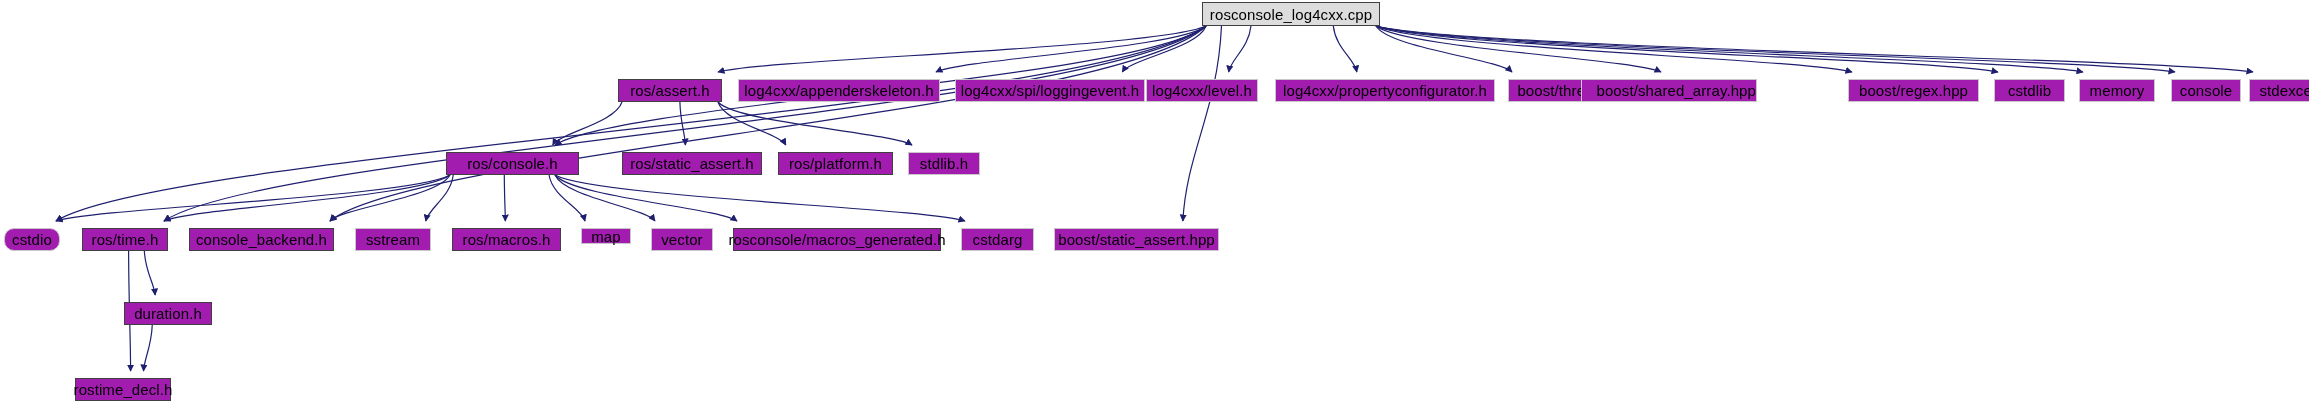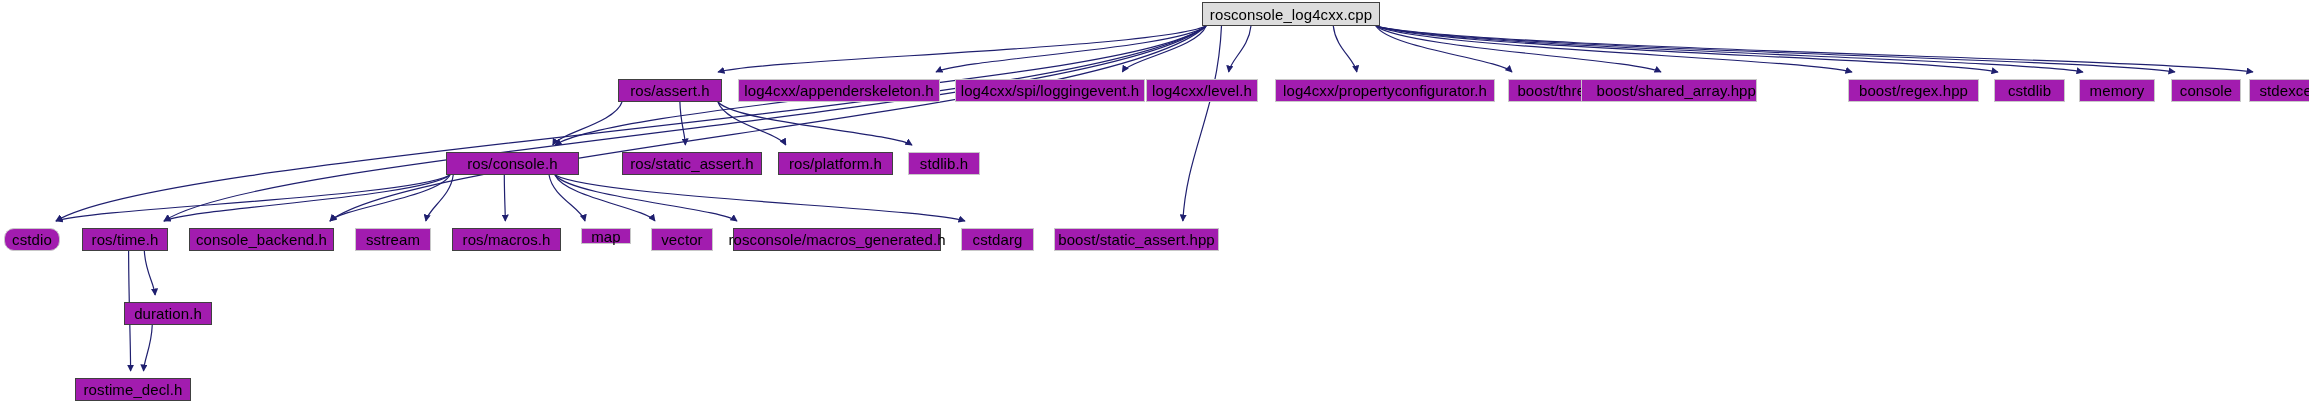--- a/index.html
+++ b/index.html
@@ -172,17 +172,17 @@
       </div>
       <div class="gnode " style="left: 961px; top: 228px; width: 73px; height: 23px;">
         <span>cstdarg</span>
       </div>
       <div class="gnode " style="left: 1054px; top: 228px; width: 165px; height: 23px;">
         <span>boost/static_assert.hpp</span>
       </div>
       <div class="gnode solid" style="left: 124px; top: 302px; width: 88px; height: 23px;">
         <span>duration.h</span>
       </div>
-      <div class="gnode solid" style="left: 75px; top: 378px; width: 116px; height: 23px;">
+      <div class="gnode solid" style="left: 75px; top: 378px; width: 96px; height: 23px;">
         <span>rostime_decl.h</span>
       </div>
     </div>
 </div>
 
 </body></html>

